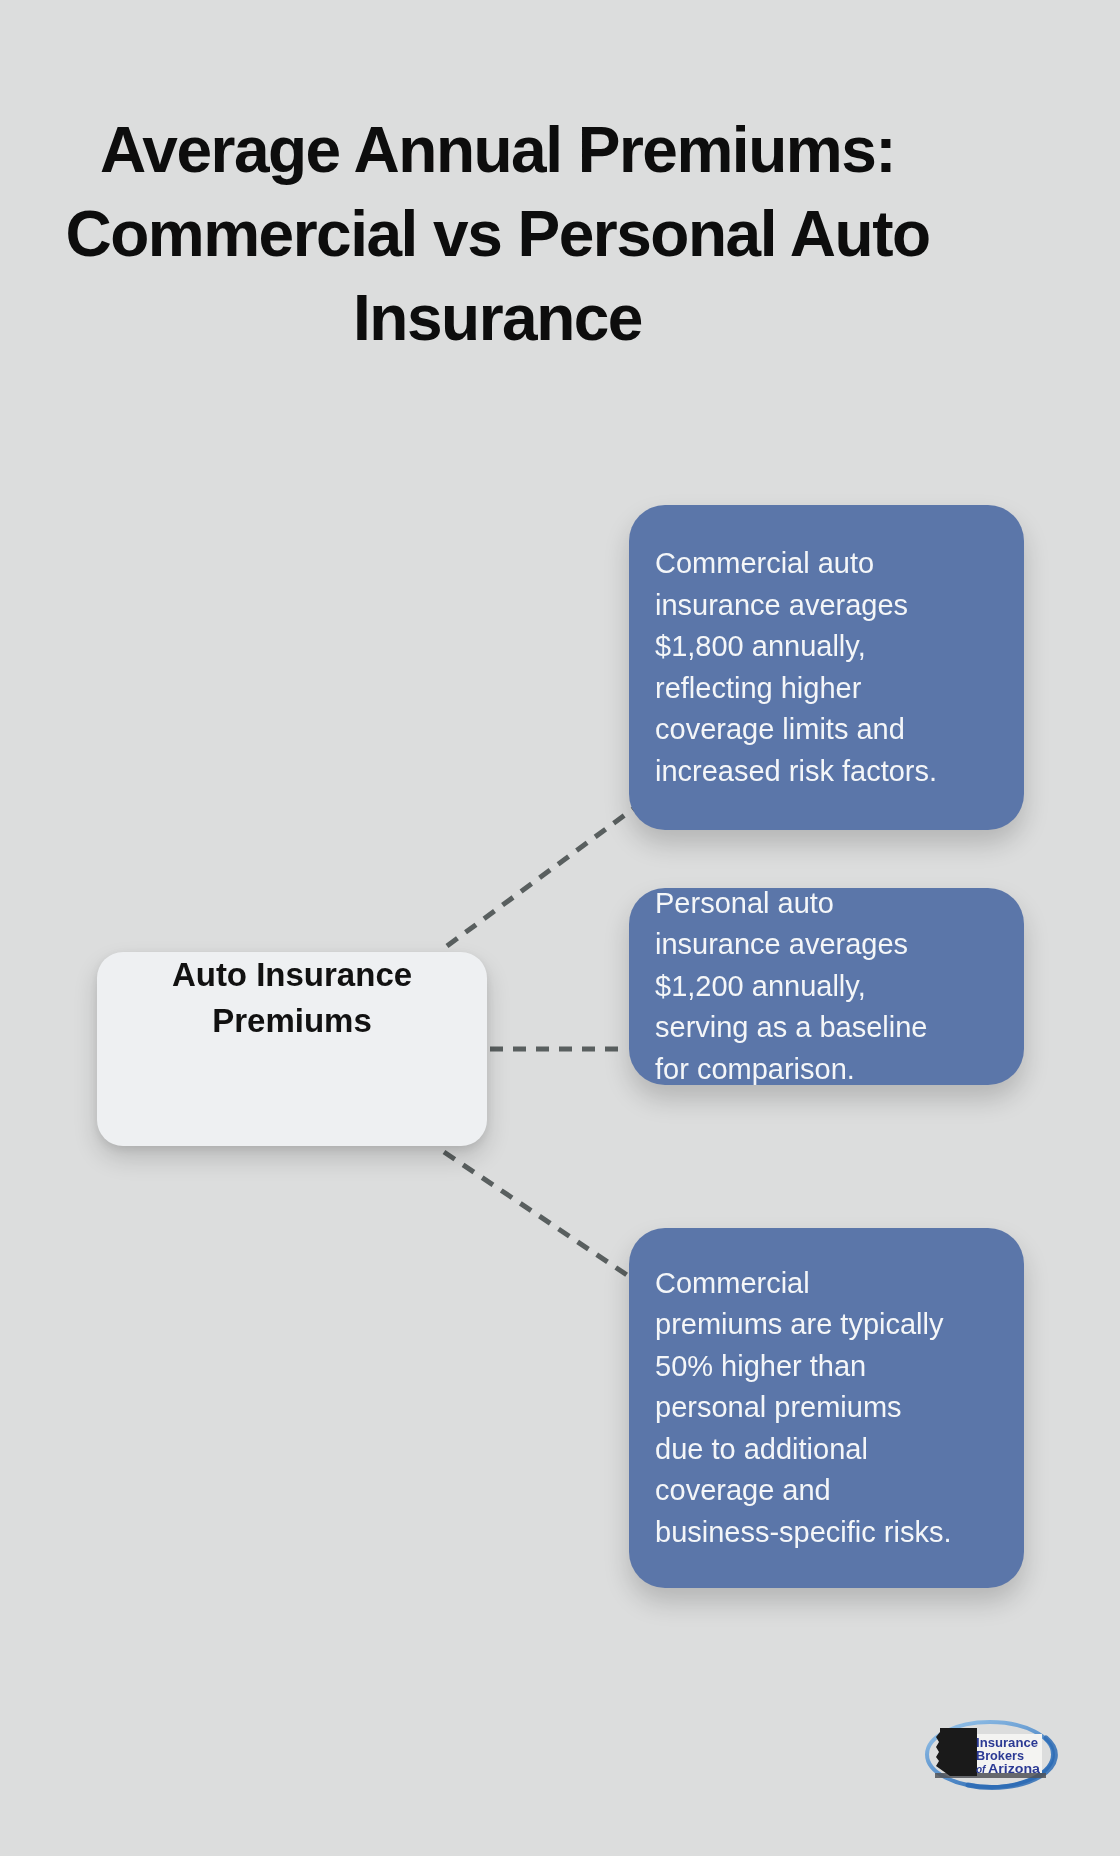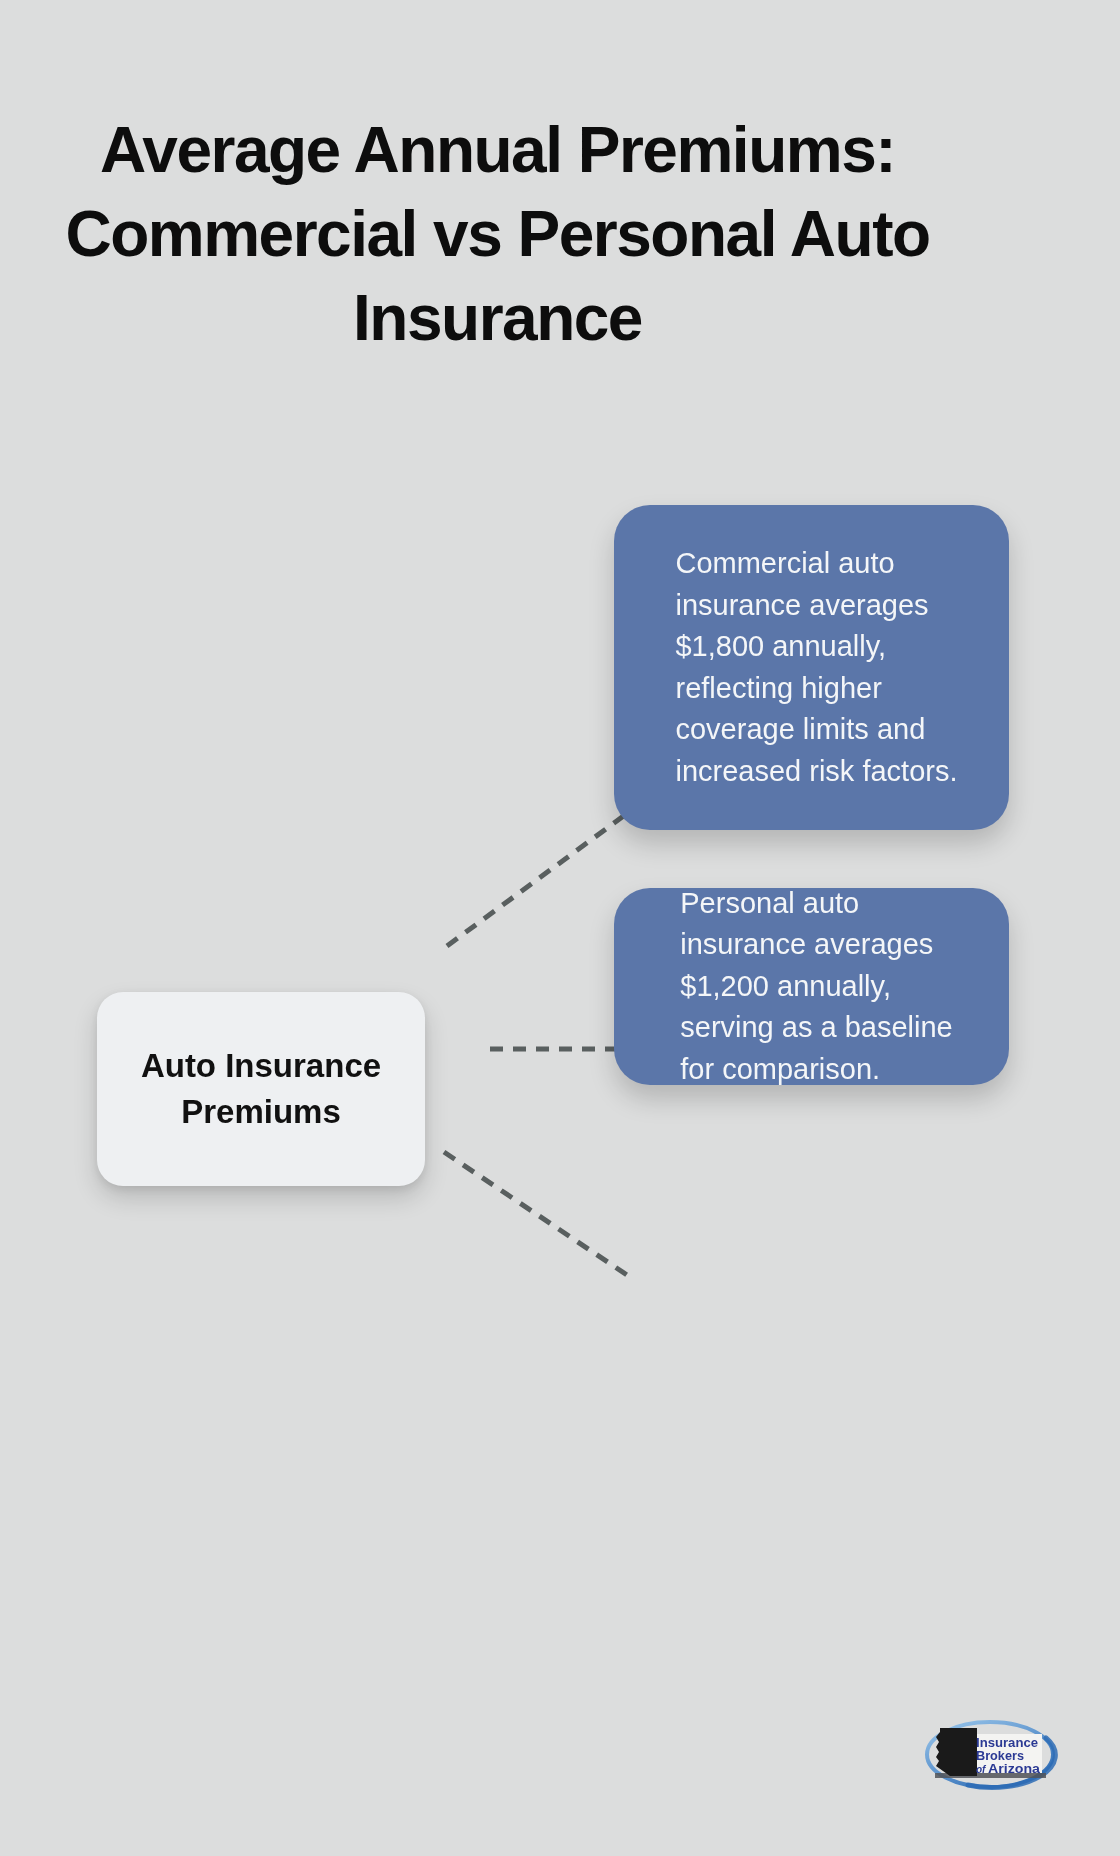--- a/index.html
+++ b/index.html
@@ -32,40 +32,39 @@
   }
   .connectors{
     position:absolute;left:0;top:0;width:1120px;height:1856px;
   }
   .connectors line{
     stroke:var(--connector);
     stroke-width:5;
     stroke-dasharray:13 10;
   }
   .center-node{
-    position:absolute;left:97px;top:952px;width:328px;height:194px;
+    position:absolute;left:97px;top:952px;width:390px;height:194px;
     background:var(--node-bg);
     border-radius:26px;
     box-shadow:0 12px 24px rgba(0,0,0,.16),0 3px 8px rgba(0,0,0,.08);
-    display:flex;align-items:center;justify-content:center;margin-top:40px;
+    display:flex;justify-content:center;
   }
   .center-node .label{
     font-weight:700;font-size:33px;line-height:46px;
     color:var(--node-text);
     text-align:center;white-space:pre-line;
   }
   .branch{
-    position:absolute;left:614px;width:395px;
+    position:absolute;left:629px;width:395px;
     background:var(--branch-bg);
     border-radius:36px;
     box-shadow:0 14px 26px rgba(0,0,0,.18);
     display:flex;align-items:center;
     box-sizing:border-box;
     padding:0 16px 0 26px;
-    justify-content:center;
   }
   .branch .text{
     font-size:29px;line-height:41.5px;
     color:var(--branch-text);
     white-space:pre-line;
   }
   .branch-1{top:505px;height:325px;}
   .branch-2{top:888px;height:197px;}
   .branch-3{top:1228px;height:360px;}
   .logo{position:absolute;left:920px;top:1716px;width:140px;height:78px;}
@@ -100,20 +99,29 @@
   </div>
 
   <div class="branch branch-2">
     <div class="text">Personal auto
 insurance averages
 $1,200 annually,
 serving as a baseline
 for comparison.</div>
   </div>
 
+  <div class="branch branch-3">
+    <div class="text">Commercial
+premiums are typically
+50% higher than
+personal premiums
+due to additional
+coverage and
+business-specific risks.</div>
+  </div>
 
   <svg class="logo" viewBox="0 0 140 78" xmlns="http://www.w3.org/2000/svg">
     <defs>
       <linearGradient id="ringGrad" x1="0" y1="0" x2="0.7" y2="1">
         <stop offset="0" style="stop-color:var(--logo-ring-light,#9cc8ec)"></stop>
         <stop offset="1" style="stop-color:var(--logo-ring-dark,#2e6cb5)"></stop>
       </linearGradient>
     </defs>
     <ellipse cx="70" cy="38.5" rx="63" ry="32.5" fill="none" stroke="url(#ringGrad)" stroke-width="4"></ellipse>
     <path d="M 126 22 A 63 32.5 0 0 1 48 69" fill="none" stroke="#2e6cb5" stroke-width="5" stroke-linecap="round" opacity="0.85"></path>

